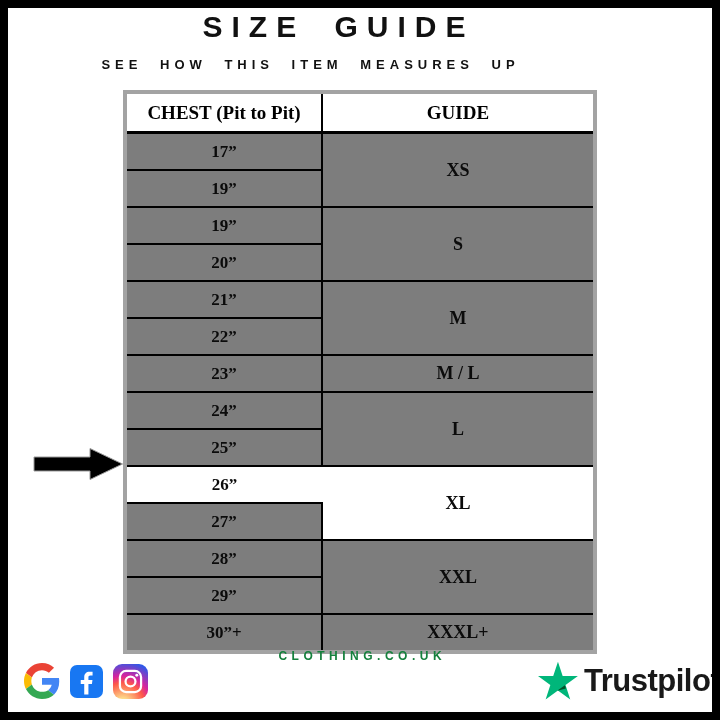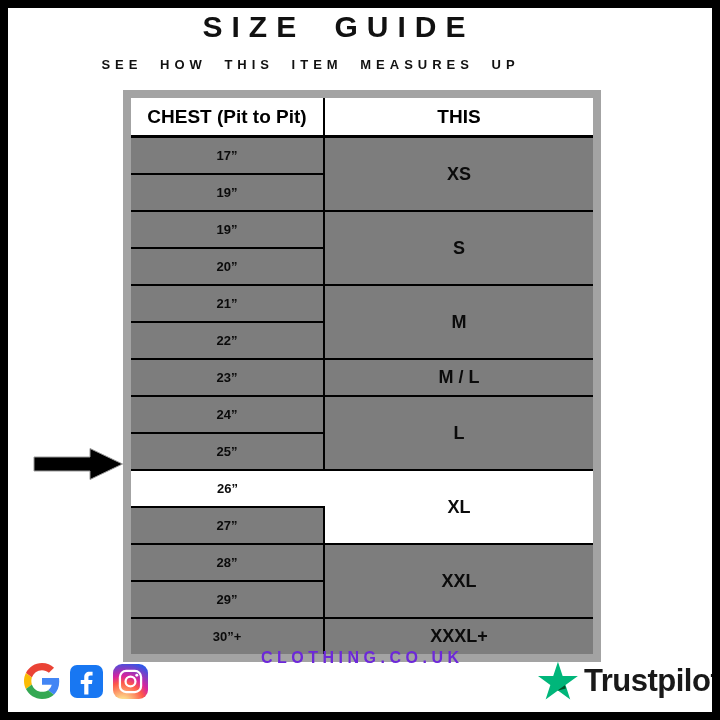--- a/index.html
+++ b/index.html
@@ -7,46 +7,46 @@
           font-family:"Liberation Sans",sans-serif;color:#111;}
   .frame{position:absolute;inset:0;border:8px solid #000;box-sizing:border-box;pointer-events:none;z-index:50;}
 
   .title{position:absolute;top:10px;left:0;width:668px;text-align:center;margin:0;
          font-size:30px;font-weight:bold;letter-spacing:9px;word-spacing:12px;text-indent:9px;color:#111;}
   .subtitle{position:absolute;top:57px;left:0;width:616px;text-align:center;
             font-size:13px;font-weight:bold;letter-spacing:5px;word-spacing:9px;text-indent:5px;color:#111;}
 
   table.size-table{position:absolute;left:123px;top:90px;width:470px;
                    border-collapse:collapse;table-layout:fixed;background:#be185d;
-                   border:8px solid #a3a3a3;}
+                   border:4px solid #a3a3a3;font-family:Liberation Serif, serif;}
   .col-chest{width:197px;}
   .col-size{width:273px;}
   .size-table th{height:37px;background:#ffffff;border:2px solid #000;border-bottom:3px solid #000;
                  font-size:19px;font-weight:bold;text-align:center;padding:0;color:#000;}
   .size-table td{height:35px;background:#7d7d7d;border:2px solid #000;
-                 font-size:13px;font-weight:bold;text-align:center;vertical-align:middle;
+                 font-size:17px;font-weight:bold;text-align:center;vertical-align:middle;
                  padding:0;color:#0b0b0b;}
   .size-table td.s{font-size:18px;}
   .size-table td.hl{background:#ffffff;margin-top:20px;}
   .size-table td.nodiv{border-right-style:hidden;}
 
   .arrow{position:absolute;left:33px;top:447px;z-index:10;}
 
   .footer-social{position:absolute;left:24px;top:663px;display:flex;align-items:center;gap:10px;}
   .gicon{width:36px;height:36px;display:block;}
   .fb{width:33px;height:33px;border-radius:7px;background:#1877f2;display:flex;align-items:center;justify-content:center;}
   .fb svg{width:33px;height:33px;display:block;}
   .ig{width:35px;height:35px;border-radius:9px;
       background:radial-gradient(circle at 28% 115%, #fdf497 0%, #fdf497 6%, #fd5949 45%, #d6249f 60%, #285AEB 92%);
       display:flex;align-items:center;justify-content:center;}
   .ig svg{width:27px;height:27px;display:block;}
 
   .brand{position:absolute;left:50%;top:646px;transform:translateX(-50%);text-align:center;white-space:nowrap;}
   .brand-name{font-size:35px;font-weight:bold;letter-spacing:13px;text-indent:13px;color:#141414;line-height:1.0;}
-  .brand-domain{font-size:16px;font-weight:bold;letter-spacing:4.5px;text-indent:4.5px;color:#6d28d9;margin-top:3px;}
+  .brand-domain{font-size:12px;font-weight:bold;letter-spacing:4.5px;text-indent:4.5px;color:#15803d;margin-top:3px;}
 
   .trustpilot{position:absolute;left:538px;top:661px;display:flex;align-items:center;gap:6px;}
   .tp-star{width:40px;height:40px;display:block;}
   .tp-label{font-size:31px;font-weight:bold;letter-spacing:-0.5px;color:#191919;}
 </style>
 </head>
 <body>
 
 <div class="canvas">
   <div class="frame"></div>
@@ -55,21 +55,21 @@
   <div class="subtitle">SEE HOW THIS ITEM MEASURES UP</div>
 
   <table class="size-table">
     <colgroup>
         <col class="col-chest">
         <col class="col-size">
       </colgroup>
     <thead>
       <tr>
         <th>CHEST (Pit to Pit)</th>
-        <th>THIS</th>
+        <th>GUIDE</th>
       </tr>
     </thead>
     <tbody>
       <tr>
           <td class="c">17”</td>
           <td class="s" rowspan="2">XS</td>
         </tr>
       <tr>
           <td class="c">19”</td>
         </tr>

